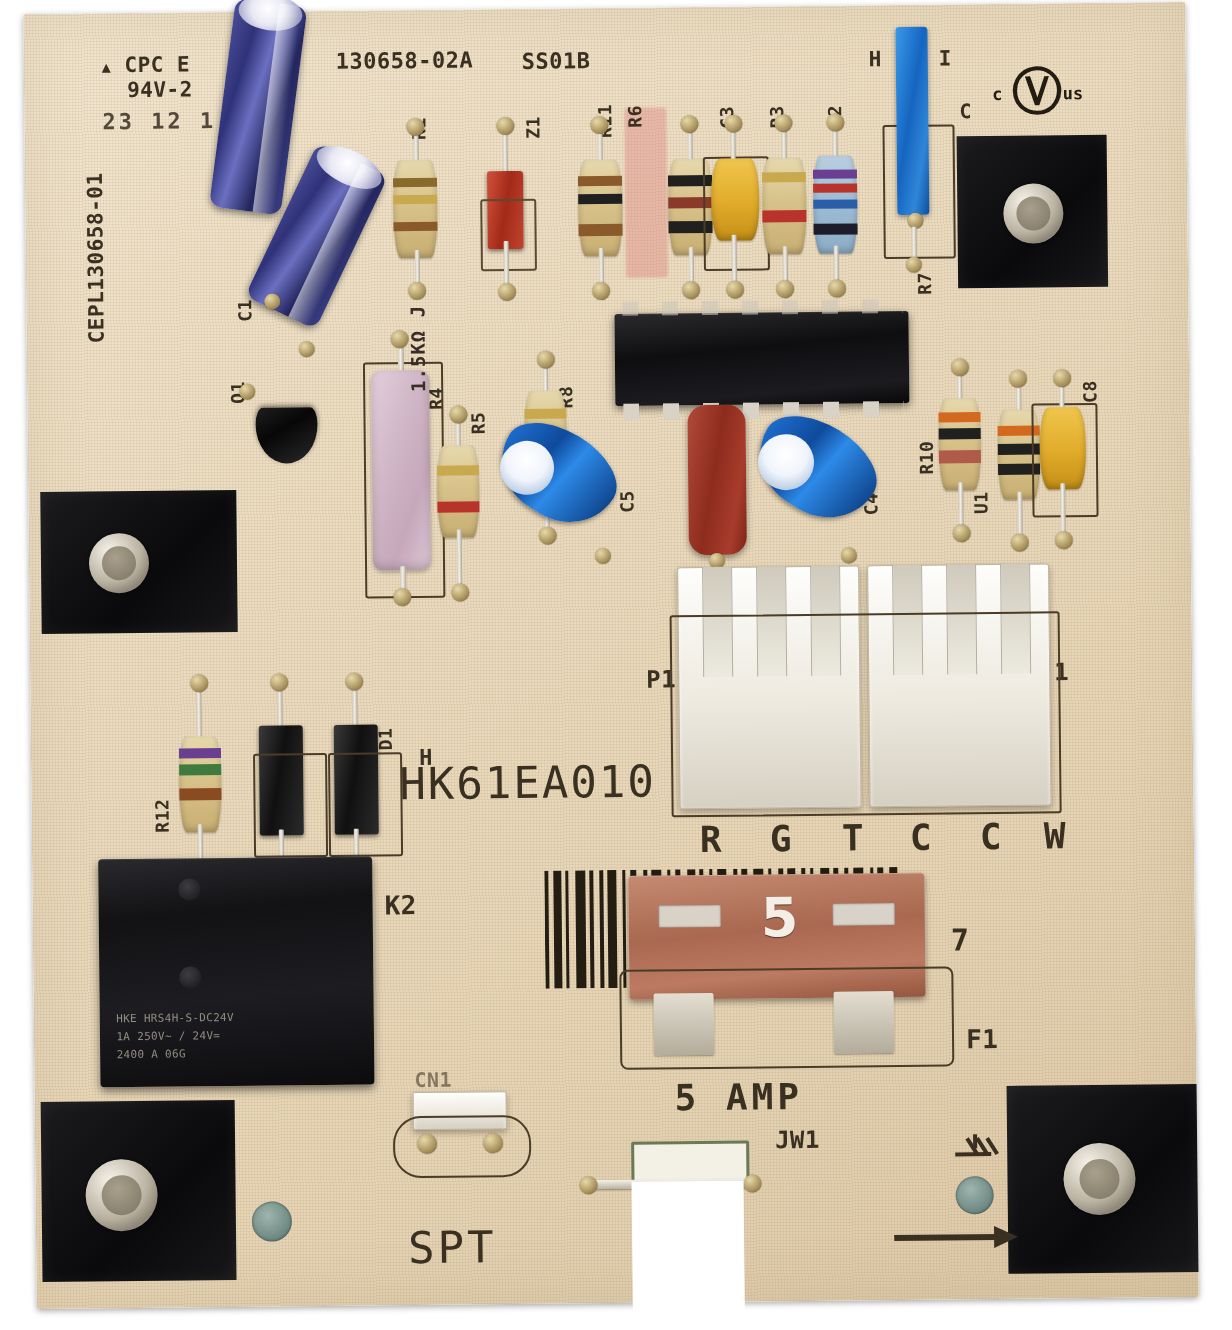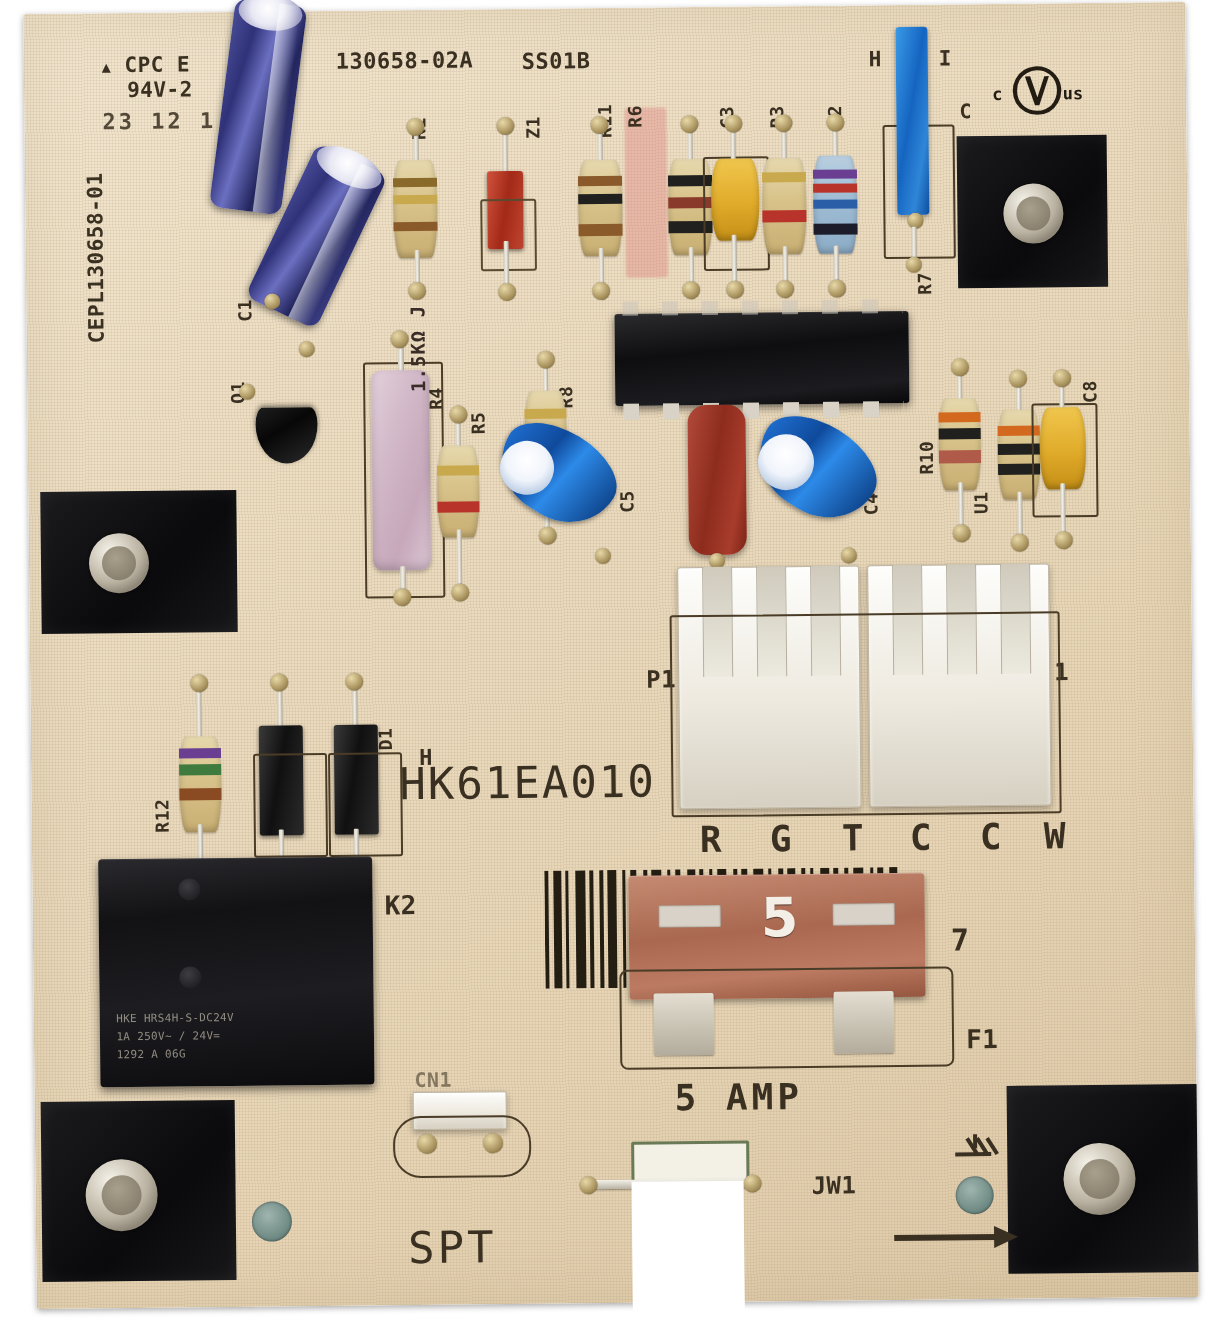--- a/index.html
+++ b/index.html
@@ -393,21 +393,21 @@
   <div class="pad" style="left:315px;top:662px;width:18px;height:18px;"></div>
   <div class="outline" style="left:297px;top:742px;width:70px;height:100px;border-width:2px;"></div>
 
   <div class="relay" style="left:66px;top:846px;width:274px;height:228px;">
     <div style="position:absolute;left:80px;top:20px;width:22px;height:22px;border-radius:50%;
          background:radial-gradient(circle at 40% 35%,#3d3d42,#16161a);"></div>
     <div style="position:absolute;left:80px;top:108px;width:22px;height:22px;border-radius:50%;
          background:radial-gradient(circle at 40% 35%,#3d3d42,#16161a);"></div>
     <div class="lbl" style="top:154px;">HKE  HRS4H-S-DC24V</div>
     <div class="lbl" style="top:172px;">1A 250V~ / 24V=</div>
-    <div class="lbl" style="top:190px;">1292 A 06G</div>
+    <div class="lbl" style="top:190px;">2400 A 06G</div>
   </div>
 
   <div class="barcode" style="left:512px;top:862px;width:498px;height:118px;gap:0;">
     <span style="width:4px;margin-right:5px;"></span>
       <span style="width:8px;margin-right:4px;"></span>
     <span style="width:3px;margin-right:7px;"></span>
       <span style="width:10px;margin-right:4px;"></span>
     <span style="width:4px;margin-right:6px;"></span>
       <span style="width:4px;margin-right:4px;"></span>
     <span style="width:9px;margin-right:6px;"></span>
@@ -456,21 +456,21 @@
   <div class="pad" style="left:448px;top:1124px;width:20px;height:20px;"></div>
   <div class="silk" style="left:380px;top:1058px;font-size:20px;opacity:.55;">CN1</div>
   <div class="silk" style="left:372px;top:1212px;font-size:44px;letter-spacing:3px;font-weight:normal;">SPT</div>
 
   <div style="position:absolute;left:596px;top:1134px;width:112px;height:40px;
        background:#f3f0e6;border:3px solid #6a7a56;border-radius:2px;"></div>
   <div style="position:absolute;left:548px;top:1172px;width:170px;height:9px;border-radius:5px;
        background:linear-gradient(180deg,#f3f1e9,#b9b3a4);box-shadow:0 1px 2px rgba(0,0,0,.4);"></div>
   <div class="pad" style="left:544px;top:1168px;width:18px;height:18px;"></div>
   <div class="pad" style="left:708px;top:1168px;width:18px;height:18px;"></div>
-  <div class="silk" style="left:740px;top:1166px;font-size:24px;margin-left:36px;">JW1</div>
+  <div class="silk" style="left:740px;top:1120px;font-size:24px;">JW1</div>
 
   <div style="position:absolute;left:596px;top:1174px;width:112px;height:130px;background:#ffffff;"></div>
 
   <svg style="position:absolute;left:912px;top:1128px;width:62px;height:34px;" viewBox="0 0 62 34">
     <path d="M8 22 L44 22 M20 6 L30 22 M30 6 L40 22 M40 6 L50 22" stroke="#3a3021" stroke-width="4" fill="none"></path>
     <path d="M28 2 L28 16" stroke="#3a3021" stroke-width="4"></path>
   </svg>
   <svg style="position:absolute;left:858px;top:1218px;width:126px;height:30px;" viewBox="0 0 126 30">
     <path d="M0 15 L104 15" stroke="#3a3021" stroke-width="6"></path>
     <path d="M100 4 L124 15 L100 26 Z" fill="#3a3021"></path>

